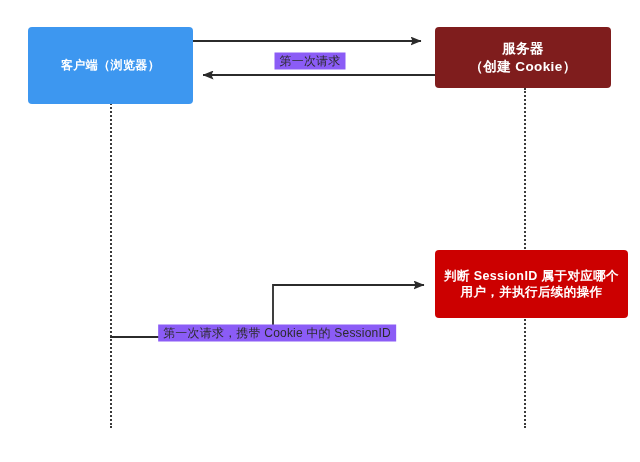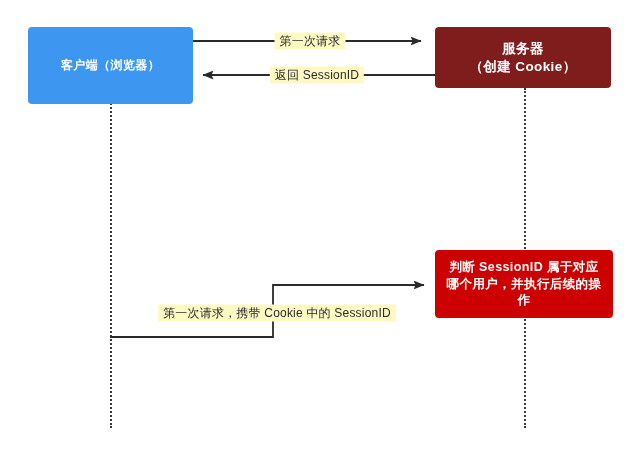--- a/index.html
+++ b/index.html
@@ -46,21 +46,21 @@
     left: 435px;
     top: 27px;
     width: 176px;
     height: 61px;
     background: #7f1d1d;
     font-size: 13.5px;
   }
   #process-box {
     left: 435px;
     top: 250px;
-    width: 178px;
+    width: 193px;
     height: 68px;
     background: #cc0000;
     font-size: 12.5px;
   }
   .lifeline {
     position: absolute;
     width: 0;
     border-left: 2px dotted #3a3a3a;
   }
   #client-lifeline {
@@ -78,25 +78,26 @@
     left: 0;
     top: 0;
     width: 640px;
     height: 462px;
     pointer-events: none;
   }
   .msg-label {
     position: absolute;
     color: #2b2b2b;
     font-size: 12px;
-    background: #fef9c3;
+    background: #8b5cf6;
     padding: 0 5px;
     white-space: nowrap;
     transform: translate(-50%, -50%);
     letter-spacing: 0.2px;
+    margin-top: 20px;
   }
   #label-first-request {
     left: 310px;
     top: 41px;
   }
   #label-return-session {
     left: 317px;
     top: 75px;
   }
   #label-second-request {
@@ -139,16 +140,15 @@
       <span>服务器</span><br>
       <span>（创建 Cookie）</span>
     </span>
   </div>
 
   <div class="node-box" id="process-box">
     <span class="node-label">判断 SessionID 属于对应哪个用户，并执行后续的操作</span>
   </div>
 
   <div class="msg-label" id="label-first-request">第一次请求</div>
-  <div class="msg-label" id="label-return-session">返回 SessionID</div>
   <div class="msg-label" id="label-second-request">第一次请求，携带 Cookie 中的 SessionID</div>
 
 </div>
 
 </body></html>

